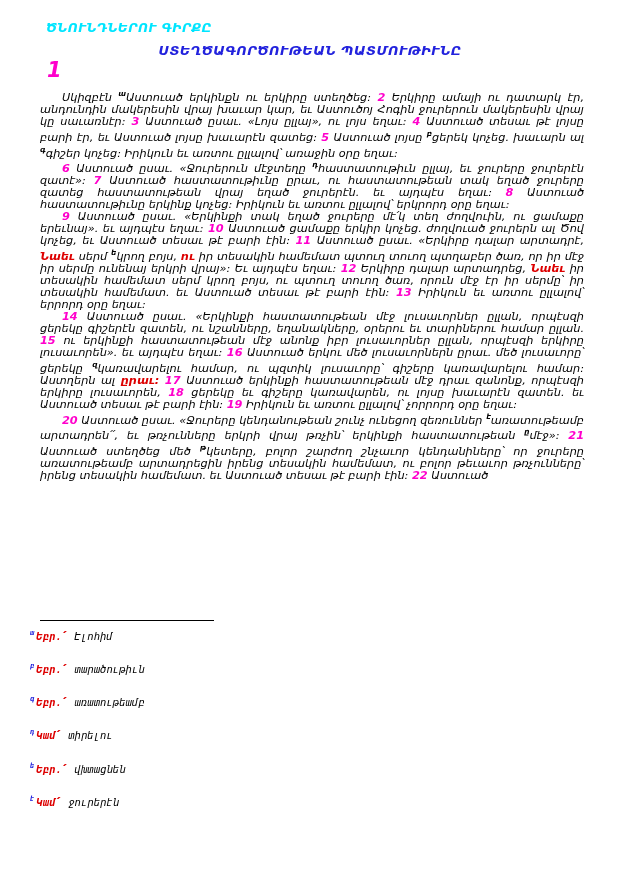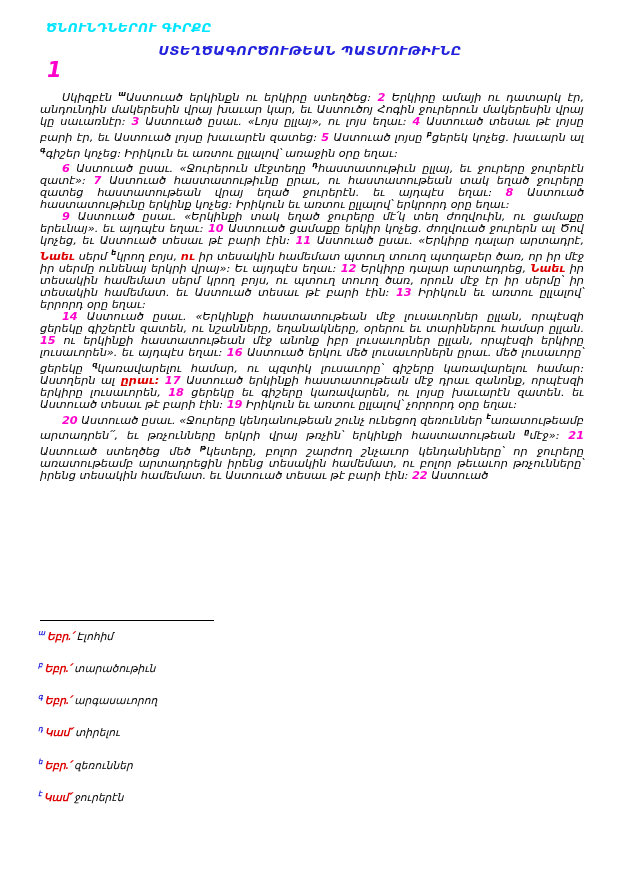--- a/index.html
+++ b/index.html
@@ -92,24 +92,24 @@
   .rule {
     position: absolute;
     left: 40px;
     top: 620px;
     width: 174px;
     height: 0;
     border-top: 1px solid #000000;
   }
   .footnotes {
     position: absolute;
-    left: 38px;
+    left: 30px;
     top: 628px;
     width: 560px;
-    font-family: Liberation Sans, sans-serif;
+    font-family: Liberation Mono, monospace;
     font-style: italic;
     font-size: 10.6px;
   }
   .footnote {
     margin: 0 0 18.6px 0;
     white-space: nowrap;
   }
   .fn-marker {
     color: #2222dd;
     font-size: 7.2px;
@@ -142,19 +142,19 @@
       <p><span class="vnum">9</span><span> Աստուած ըսաւ. «Երկինքի տակ եղած ջուրերը մէ՛կ տեղ ժողվուին, ու ցամաքը երեւնայ». եւ այդպէս եղաւ: </span><span class="vnum">10</span><span> Աստուած ցամաքը երկիր կոչեց. ժողվուած ջուրերն ալ Ծով կոչեց, եւ Աստուած տեսաւ թէ բարի էին: </span><span class="vnum">11</span><span> Աստուած ըսաւ. «Երկիրը դալար արտադրէ, </span><span class="red">Նաեւ</span><span> սերմ </span><span class="fnref">ե</span><span>կրող բոյս, </span><span class="red">ու</span><span> իր տեսակին համեմատ պտուղ տուող պտղաբեր ծառ, որ իր մէջ իր սերմը ունենայ երկրի վրայ»: Եւ այդպէս եղաւ: </span><span class="vnum">12</span><span> Երկիրը դալար արտադրեց, </span><span class="red">Նաեւ</span><span> իր տեսակին համեմատ սերմ կրող բոյս, ու պտուղ տուող ծառ, որուն մէջ էր իր սերմը՝ իր տեսակին համեմատ. եւ Աստուած տեսաւ թէ բարի էին: </span><span class="vnum">13</span><span> Իրիկուն եւ առտու ըլլալով՝ երրորդ օրը եղաւ:</span></p>
       <p><span class="vnum">14</span><span> Աստուած ըսաւ. «Երկինքի հաստատութեան մէջ լուսաւորներ ըլլան, որպէսզի ցերեկը գիշերէն զատեն, ու նշանները, եղանակները, օրերու եւ տարիներու համար ըլլան. </span><span class="vnum">15</span><span> ու երկինքի հաստատութեան մէջ անոնք իբր լուսաւորներ ըլլան, որպէսզի երկիրը լուսաւորեն». եւ այդպէս եղաւ: </span><span class="vnum">16</span><span> Աստուած երկու մեծ լուսաւորներն ըրաւ. մեծ լուսաւորը՝ ցերեկը </span><span class="fnref">զ</span><span>կառավարելու համար, ու պզտիկ լուսաւորը՝ գիշերը կառավարելու համար: Աստղերն ալ </span><span class="red">ըրաւ:</span><span> </span><span class="vnum">17</span><span> Աստուած երկինքի հաստատութեան մէջ դրաւ զանոնք, որպէսզի երկիրը լուսաւորեն, </span><span class="vnum">18</span><span> ցերեկը եւ գիշերը կառավարեն, ու լոյսը խաւարէն զատեն. եւ Աստուած տեսաւ թէ բարի էին: </span><span class="vnum">19</span><span> Իրիկուն եւ առտու ըլլալով՝ չորրորդ օրը եղաւ:</span></p>
       <p><span class="vnum">20</span><span> Աստուած ըսաւ. «Ջուրերը կենդանութեան շունչ ունեցող զեռուններ </span><span class="fnref">է</span><span>առատութեամբ արտադրեն՛՛, եւ թռչունները երկրի վրայ թռչին՝ երկինքի հաստատութեան </span><span class="fnref">ը</span><span>մէջ»: </span><span class="vnum">21</span><span> Աստուած ստեղծեց մեծ </span><span class="fnref">թ</span><span>կետերը, բոլոր շարժող շնչաւոր կենդանիները՝ որ ջուրերը առատութեամբ արտադրեցին իրենց տեսակին համեմատ, ու բոլոր թեւաւոր թռչունները՝ իրենց տեսակին համեմատ. եւ Աստուած տեսաւ թէ բարի էին: </span><span class="vnum">22</span><span> Աստուած</span></p>
     </div>
 
   <div class="rule"></div>
 
   <div class="footnotes" id="footnotes">
       <div class="footnote"><span class="fn-marker">ա</span><span class="fn-src">Եբր.՛</span><span class="fn-body"> Էլոհիմ</span></div>
       <div class="footnote"><span class="fn-marker">բ</span><span class="fn-src">Եբր.՛</span><span class="fn-body"> տարածութիւն</span></div>
-      <div class="footnote"><span class="fn-marker">գ</span><span class="fn-src">Եբր.՛</span><span class="fn-body"> արգասաւորող</span></div>
+      <div class="footnote"><span class="fn-marker">գ</span><span class="fn-src">Եբր.՛</span><span class="fn-body"> առատութեամբ</span></div>
       <div class="footnote"><span class="fn-marker">դ</span><span class="fn-src">Կամ՛</span><span class="fn-body"> տիրելու</span></div>
-      <div class="footnote"><span class="fn-marker">ե</span><span class="fn-src">Եբր.՛</span><span class="fn-body"> զեռուններ</span></div>
+      <div class="footnote"><span class="fn-marker">ե</span><span class="fn-src">Եբր.՛</span><span class="fn-body"> վխտացնեն</span></div>
       <div class="footnote"><span class="fn-marker">է</span><span class="fn-src">Կամ՛</span><span class="fn-body"> ջուրերէն</span></div>
     </div>
 
 </div>
 
 </body></html>

